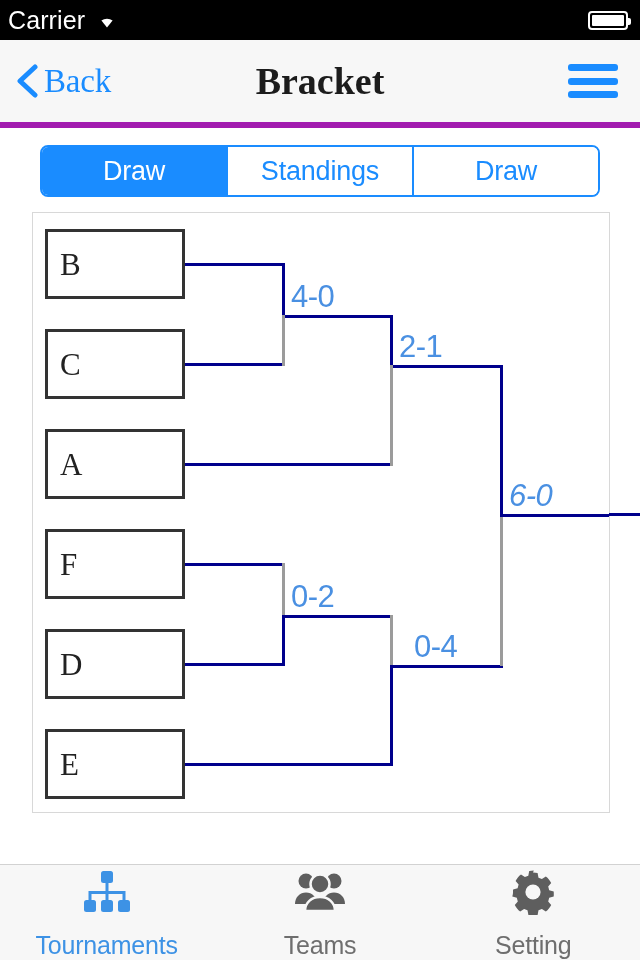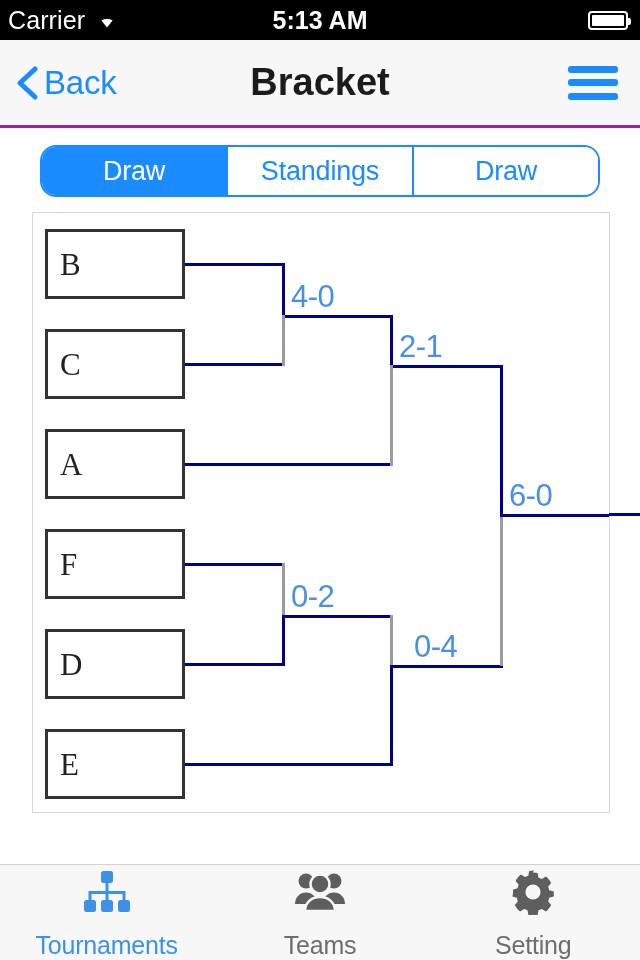--- a/index.html
+++ b/index.html
@@ -29,22 +29,22 @@
     position:relative; display:flex; align-items:center; padding:2px;
   }
   .battery::after {
     content:""; position:absolute; right:-5px; top:5px;
     width:3px; height:7px; background:#fff; border-radius:0 2px 2px 0;
   }
   .battery i { display:block; height:100%; width:100%; background:#fff; border-radius:1px; }
 
   
   .navbar {
-    height:88px; background:#f7f7f7; border-bottom:3px solid #a21caf;
-    display:flex; align-items:center; position:relative;
+    height:88px; background:#f7f7f7; border-bottom:6px solid #a21caf;
+    display:flex; align-items:center; position:relative;font-family:Liberation Serif, serif;
   }
   .nav-back {
     display:flex; align-items:center; gap:6px; margin-left:16px;
     color:#1a8cff; cursor:pointer;
   }
   .chevron-left { width:22px; height:34px; flex:0 0 auto; }
   .nav-back-label { font-size:33px; color:#1a8cff; letter-spacing:-.2px; }
   .nav-title {
     position:absolute; left:0; right:0; text-align:center;
     font-size:38px; font-weight:bold; color:#1c1c1c; pointer-events:none;
@@ -53,21 +53,21 @@
     margin-left:auto; margin-right:22px; width:50px; height:34px;
     display:flex; flex-direction:column; justify-content:space-between;
     cursor:pointer; z-index:2;
   }
   .nav-menu span { display:block; height:7px; border-radius:3px; background:#1a8cff; }
 
   
   .segwrap { padding:17px 40px 0 40px; background:#ffffff; }
   .segmented {
     display:flex; height:52px; border:2px solid #1a8cff;
-    border-radius:16px; overflow:hidden;
+    border-radius:8px; overflow:hidden;
   }
   .seg {
     flex:1; display:flex; align-items:center; justify-content:center;
     font-size:27px; color:#1a8cff; background:#ffffff;
     border-left:2px solid #1a8cff; cursor:pointer; letter-spacing:-.2px;
   }
   .seg:first-child { border-left:none; }
   .seg.active { background:#1a8cff; color:#ffffff; }
 
   
@@ -122,21 +122,20 @@
 <div class="statusbar">
   <div class="sb-left">
     <span class="sb-carrier">Carrier</span>
     <span>
       <svg width="26" height="20" viewBox="0 0 26 20">
         <path d="M13 18.5 L7.4 11.6 A9 9 0 0 1 18.6 11.6 Z" fill="#ffffff"></path>
         <path d="M2.2 7.4 A16 16 0 0 1 23.8 7.4" stroke="#ffffff" stroke-width="0" fill="none"></path>
       </svg>
     </span>
   </div>
-  <div class="sb-time">5:13 AM</div>
   <div class="sb-right">
     <span class="battery">
         <i></i>
       </span>
   </div>
 </div>
 
 <div class="navbar">
   <div class="nav-back">
     <span class="chevron-left">
@@ -208,21 +207,21 @@
     <div class="seg-h" style="left:360px; top:452px; width:110px;"></div>
     <div class="seg-v" style="left:467px; top:152px; height:152px;"></div>
     <div class="seg-v stub" style="left:467px; top:301px; height:152px;"></div>
 
     <div class="winner-line" style="left:467px; top:301px; width:115px;"></div>
 
     <div class="score" style="left:258px; top:68px;">4-0</div>
     <div class="score" style="left:366px; top:118px;">2-1</div>
     <div class="score" style="left:258px; top:368px;">0-2</div>
     <div class="score" style="left:381px; top:418px;">0-4</div>
-    <div class="score" style="left:476px; top:267px;">6-0</div>
+    <div class="score" style="left:476px; top:267px;font-style:italic;">6-0</div>
   </div>
 </div>
 
 <div class="winner-line" style="left:609px; top:513px; width:31px;"></div>
 
 <div class="tabbar">
 
   <div class="tab active">
     <span class="tab-icon">
       <svg width="52" height="44" viewBox="0 0 52 44">

